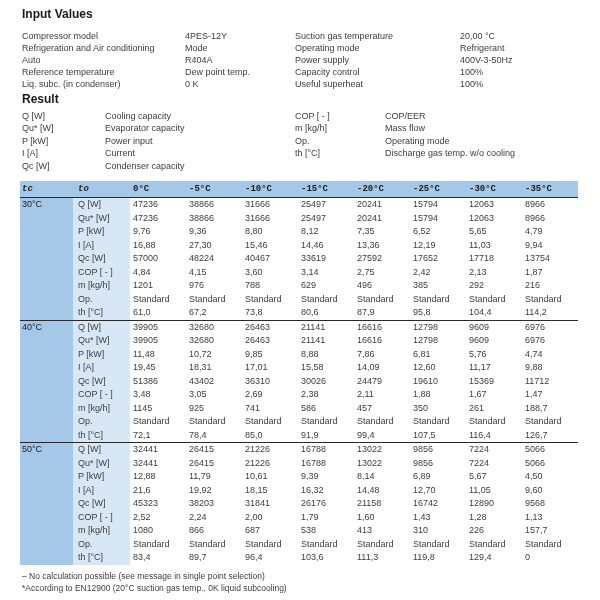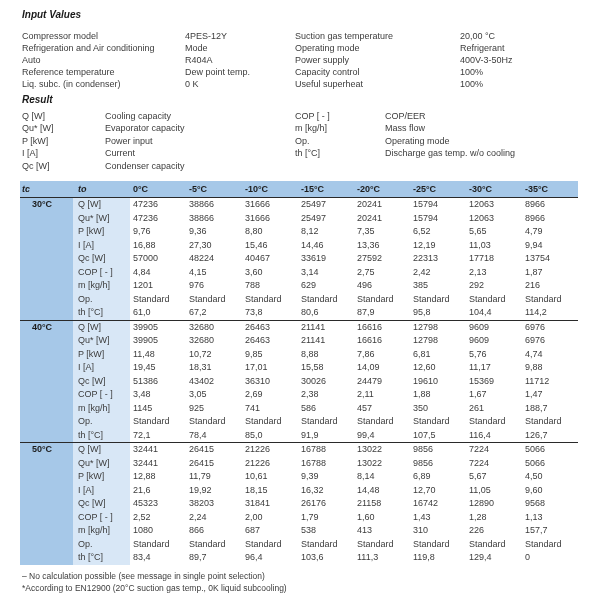--- a/index.html
+++ b/index.html
@@ -3,21 +3,21 @@
 <meta charset="utf-8">
 <style>
   html,body{margin:0;padding:0;background:#fff;}
   body{
     width:600px;height:600px;overflow:hidden;
     font-family:"Liberation Sans","DejaVu Sans",sans-serif;
     color:#3c3c3c;font-size:9px;
   }
   .page{padding-top:8px;}
   .heading{
-    font-size:10px;font-weight:bold;font-style:italic;color:#1a1a1a;
+    font-size:12px;font-weight:bold;color:#1a1a1a;
     margin:0 0 9px 22px;line-height:13px;
   }
   .result-h{margin-top:3px;margin-bottom:4px;}
   
   .input-grid{
     display:grid;grid-template-columns:163px 110px 165px 118px;
     margin-left:22px;line-height:12px;margin-bottom:2px;
   }
   .input-grid div{min-height:12px;}
   
@@ -25,32 +25,32 @@
     display:grid;grid-template-columns:83px 190px 90px auto;
     margin-left:22px;line-height:12.4px;margin-bottom:9px;
   }
   
   .rtable{margin-left:20px;width:558px;}
   .thead{
     display:grid;grid-template-columns:53px 57px repeat(8,1fr);
     background:#a6c8e8;height:16px;line-height:16px;
     border-bottom:1.5px solid #2a2a2a;
   }
-  .hcell{font-weight:bold;color:#1c1c1c;padding-left:3px;}
+  .hcell{font-weight:bold;color:#1c1c1c;padding-left:3px;font-family:Liberation Mono, monospace;}
   .hcell.ital{font-style:italic;}
   .hcell.c0{padding-left:2px;}
   .hcell.c1{padding-left:5px;}
   .tsection{
     display:grid;grid-template-columns:53px 57px repeat(8,1fr);
     grid-auto-rows:13.5px;line-height:13.5px;
   }
   .tsection.sep{border-bottom:1.5px solid #2a2a2a;}
   .tccell{
     grid-row:1/span 9;grid-column:1;background:#a6c8e8;
-    font-weight:bold;color:#1c1c1c;padding:0 0 0 12px;
+    font-weight:normal;color:#1c1c1c;padding:0 0 0 2px;
   }
   .labcell{background:#d8e7f6;padding-left:5px;}
   .valcell{padding-left:3px;}
   
   .notes{margin:5px 0 0 22px;font-size:8.5px;line-height:12px;}
 </style>
 </head>
 <body>
 
 <div class="page">
@@ -152,21 +152,21 @@
         <div class="valcell">13,36</div>
         <div class="valcell">12,19</div>
         <div class="valcell">11,03</div>
         <div class="valcell">9,94</div>
         <div class="labcell">Qc [W]</div>
         <div class="valcell">57000</div>
         <div class="valcell">48224</div>
         <div class="valcell">40467</div>
         <div class="valcell">33619</div>
         <div class="valcell">27592</div>
-        <div class="valcell">22313</div>
+        <div class="valcell">17652</div>
         <div class="valcell">17718</div>
         <div class="valcell">13754</div>
         <div class="labcell">COP [ - ]</div>
         <div class="valcell">4,84</div>
         <div class="valcell">4,15</div>
         <div class="valcell">3,60</div>
         <div class="valcell">3,14</div>
         <div class="valcell">2,75</div>
         <div class="valcell">2,42</div>
         <div class="valcell">2,13</div>

